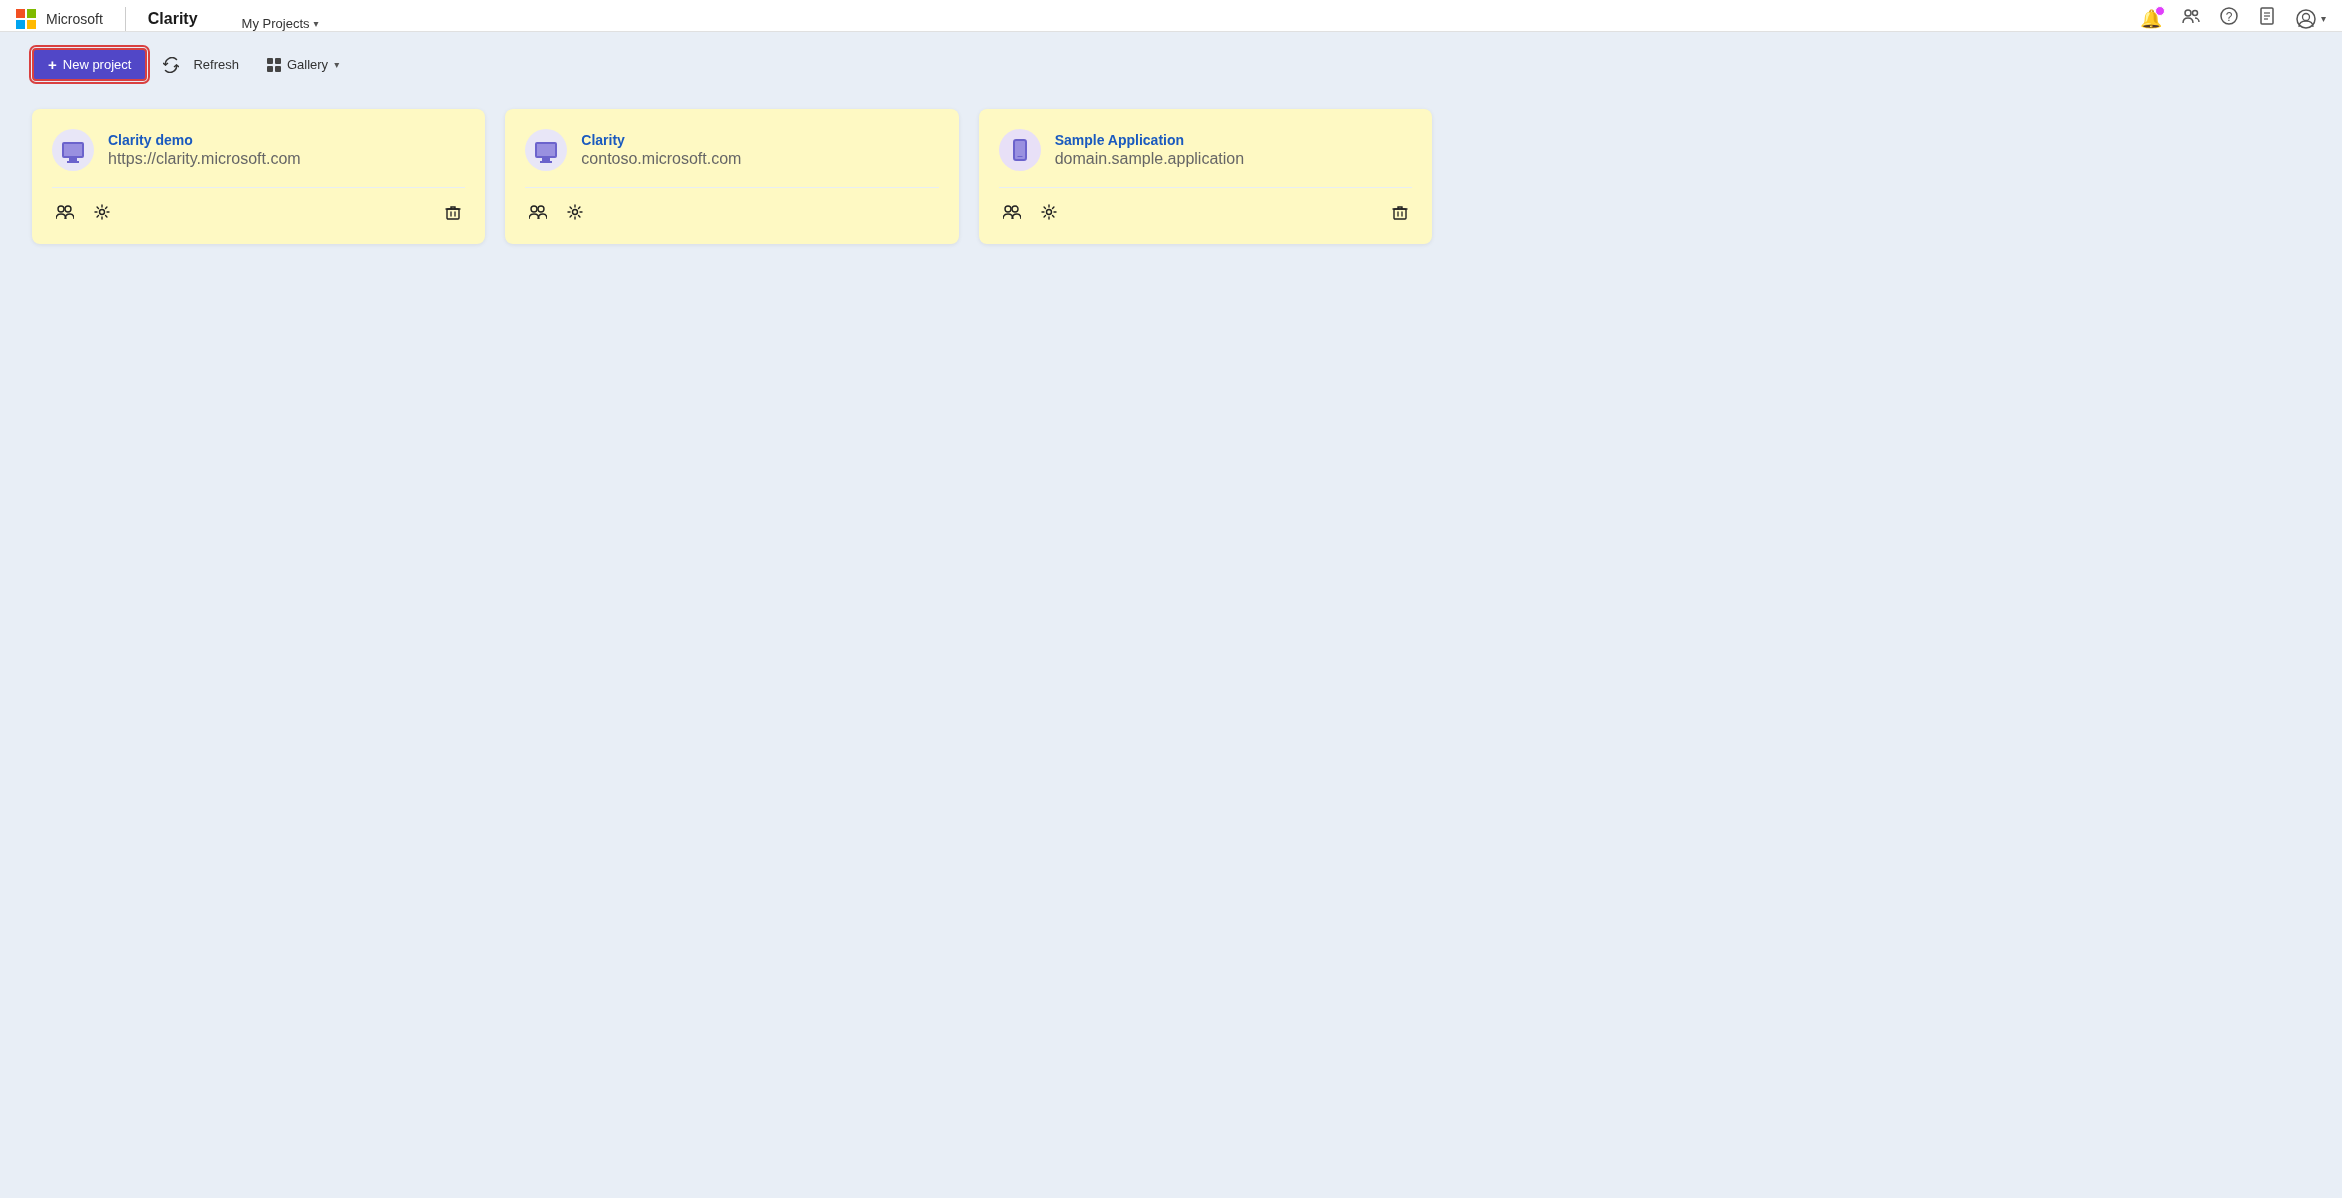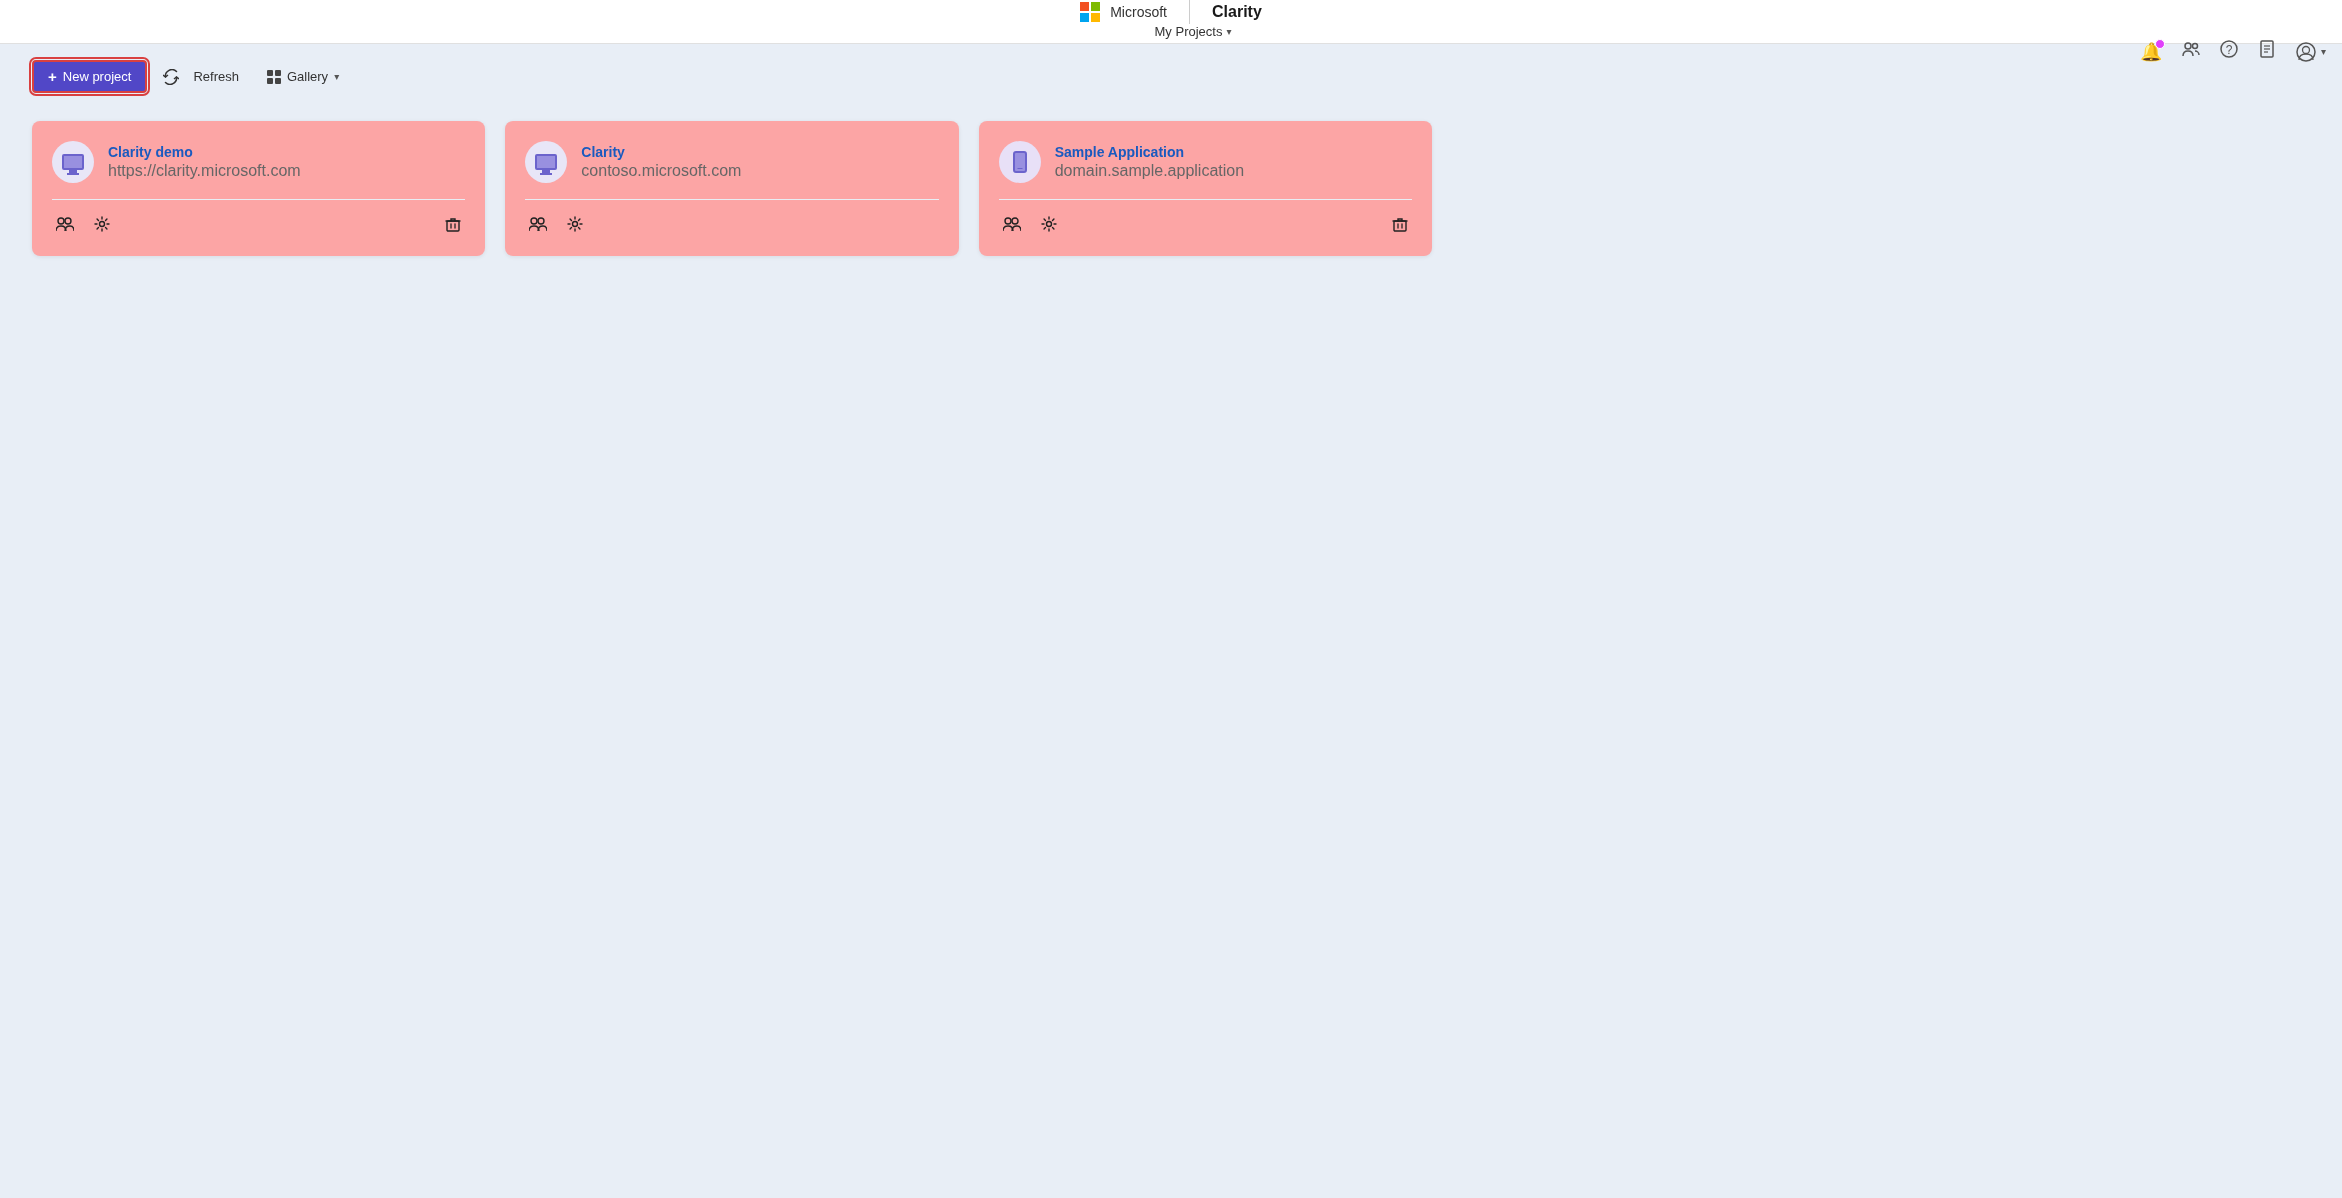--- a/index.html
+++ b/index.html
@@ -5,28 +5,27 @@
     * { box-sizing: border-box; margin: 0; padding: 0; }
     body {
       font-family: 'Segoe UI', Arial, sans-serif;
       background: #e8eef6;
       min-height: 100vh;
     }
 
     
     .topnav {
       display: flex;
-      align-items: center;
+      align-items: flex-end;
       background: #ffffff;
-      height: 44px;
+      height: 32px;
       padding: 0 16px;
       border-bottom: 1px solid #e0e0e0;
       position: relative;
       z-index: 10;
-      flex-direction: column;
     }
     .topnav-brand {
       display: flex;
       align-items: center;
       gap: 10px;
     }
     .ms-logo {
       display: grid;
       grid-template-columns: 1fr 1fr;
       grid-template-rows: 1fr 1fr;
@@ -165,21 +164,21 @@
     }
     .projects-grid {
       display: grid;
       grid-template-columns: repeat(3, 1fr);
       gap: 20px;
       max-width: 1400px;
     }
 
     
     .project-card {
-      background: #fca5a5;
+      background: #fef9c3;
       border-radius: 8px;
       padding: 20px 20px 16px 20px;
       box-shadow: 0 1px 4px rgba(0,0,0,0.08);
       display: flex;
       flex-direction: column;
       gap: 0;
     }
     .card-header {
       display: flex;
       align-items: center;

